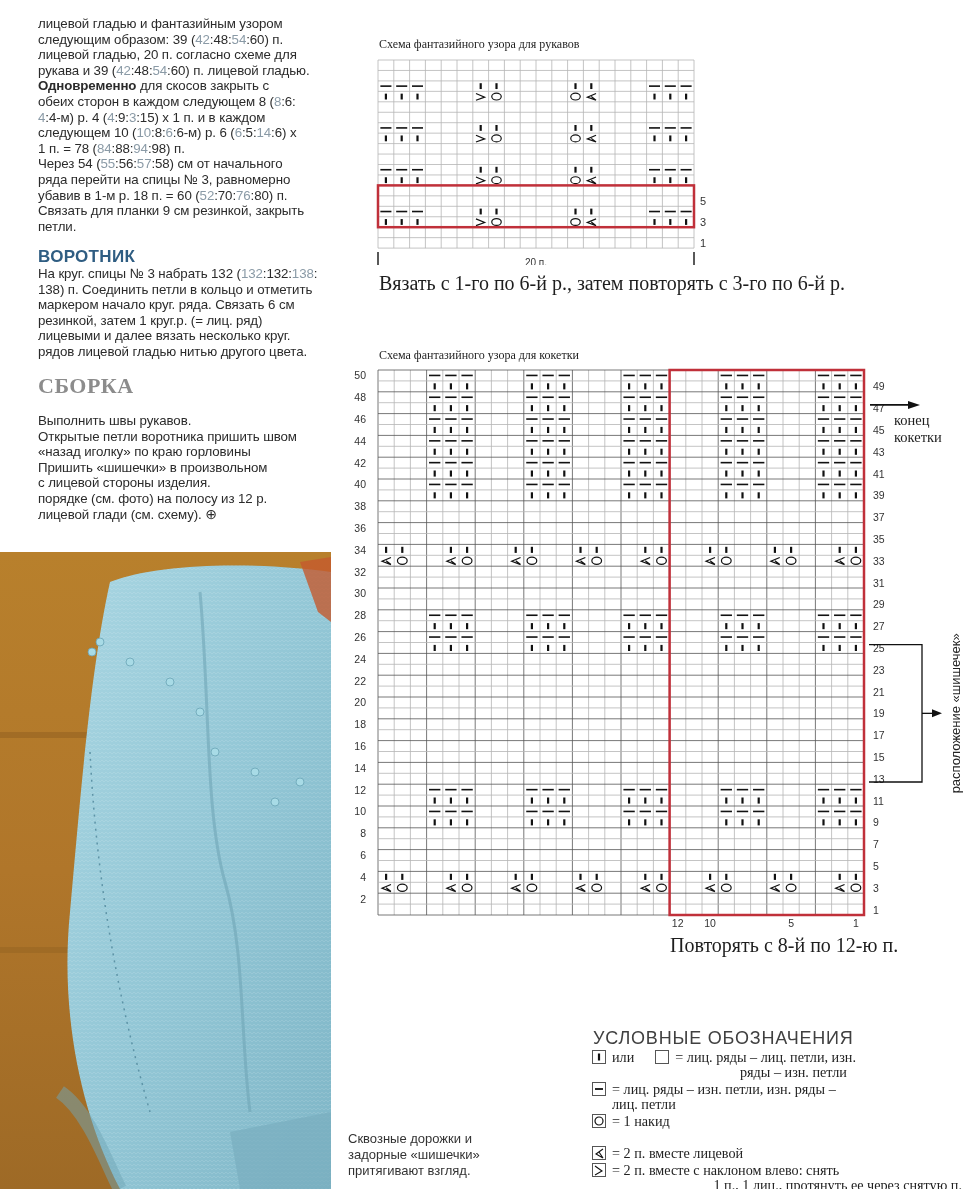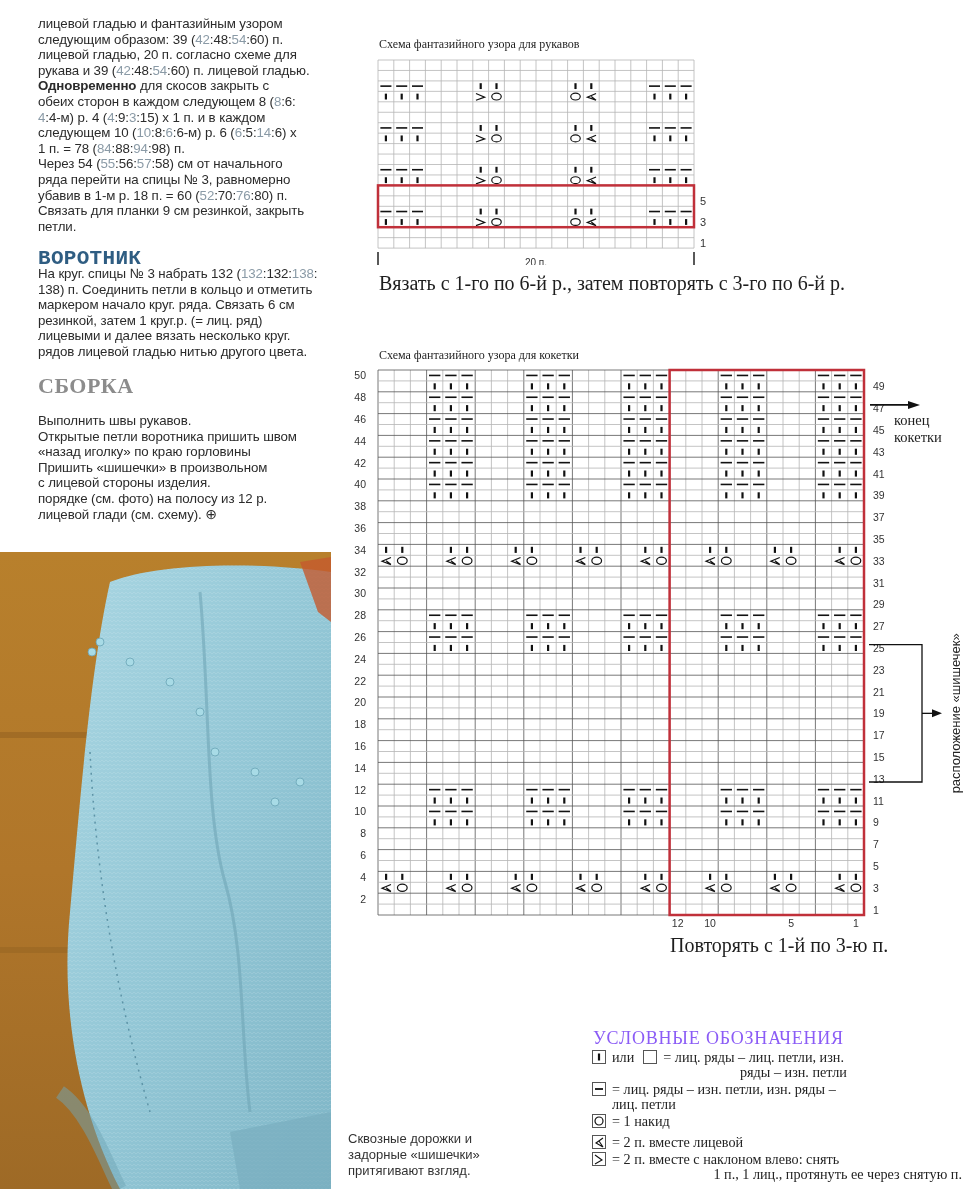--- a/index.html
+++ b/index.html
@@ -2,27 +2,27 @@
 <html><head>
 <meta charset="utf-8">
 <style>
   * { box-sizing: border-box; margin: 0; padding: 0; }
   body { width: 964px; height: 1189px; background: #ffffff; position: relative; overflow: hidden;
          font-family: "Liberation Sans", sans-serif; color: #2a2a2a; }
   .abs { position: absolute; }
   .body-text { font-size: 13.3px; line-height: 15.6px; color: #2b2b2b; letter-spacing: -0.1px; }
   .body-text .sz { color: #8a9aa6; }
   .body-text b { font-weight: bold; }
-  .h-blue { font-family: Liberation Mono, monospace; font-weight: bold; font-size: 21px; color: #2f5d82; letter-spacing: 0.3px; }
+  .h-blue { font-family: Liberation Sans, sans-serif; font-weight: bold; font-size: 17px; color: #2f5d82; letter-spacing: 0.3px; }
   .h-grey { font-family: "Liberation Serif", serif; font-weight: bold; font-size: 22px; color: #8c8c8c; letter-spacing: 0.5px; text-align: right; }
   .chart-title { font-family: "Liberation Serif", serif; font-size: 12px; color: #1e1e1e; }
   .chart-caption { font-family: "Liberation Serif", serif; font-size: 20px; color: #1e1e1e; }
   svg text { font-family: "Liberation Sans", sans-serif; }
   .photo { left: 0; top: 552px; width: 331px; height: 637px; overflow: hidden; }
-  .legend-title { font-family: Liberation Serif, serif; font-size: 18px; color: #8b5cf6; letter-spacing: 0.8px; text-align: right; }
+  .legend-title { font-family: Liberation Sans, sans-serif; font-size: 18px; color: #404040; letter-spacing: 0.8px; text-align: right; }
   .legend-row { font-family: "Liberation Serif", serif; font-size: 14.2px; line-height: 15px; color: #222; display: flex; }
   .legend-sym { display: inline-block; width: 14px; height: 14px; border: 1px solid #555; margin-right: 6px; vertical-align: middle; position: relative; flex-shrink: 0; background: #fff; }
   .photo-caption { font-size: 13px; line-height: 16px; color: #333; }
 </style>
 </head>
 <body>
 
 <div class="abs body-text" style="left:38px; top:16px; width:300px;">
     <div><span>лицевой гладью и фантазийным узором</span></div>
     <div><span>следующим образом: 39 (</span><span class="sz">42</span><span>:48:</span><span class="sz">54</span><span>:60) п.</span></div>
@@ -753,49 +753,49 @@
     <text x="515.9" y="565" font-size="10.5" text-anchor="middle" fill="#333">1</text>
     <line x1="530" y1="42.87999999999993" x2="572" y2="42.87999999999993" stroke="#111" stroke-width="1.6"></line>
     <path d="M580 42.87999999999993 L568 38.87999999999993 L568 46.87999999999993 Z" fill="#111"></path>
     <text x="554" y="62.87999999999993" font-size="14.5" fill="#1e1e1e" font-family="Liberation Serif, serif" style="font-family:&quot;Liberation Serif&quot;,serif">конец</text>
     <text x="554" y="79.87999999999994" font-size="14.5" fill="#1e1e1e" font-family="Liberation Serif, serif" style="font-family:&quot;Liberation Serif&quot;,serif">кокетки</text>
     <path d="M529 282.68 L582 282.68 L582 420.02 L529 420.02" fill="none" stroke="#111" stroke-width="1.3"></path>
     <line x1="582" y1="351.35" x2="596" y2="351.35" stroke="#111" stroke-width="1.3"></line>
     <path d="M602 351.35 L592 347.35 L592 355.35 Z" fill="#111"></path>
     <text x="0" y="0" font-size="13" text-anchor="middle" fill="#222" transform="translate(620 351.35) rotate(-90)">расположение «шишечек»</text>
   </svg>
-<div class="abs chart-caption" style="left:670px; top:934px;">Повторять с 1-й по 3-ю п.</div>
+<div class="abs chart-caption" style="left:670px; top:934px;">Повторять с 8-й по 12-ю п.</div>
 
 <div class="abs legend-title" style="left:593px; top:1028px;">УСЛОВНЫЕ ОБОЗНАЧЕНИЯ</div>
 <div class="abs" id="legend" style="left:592px; top:1050px; width:370px;">
     <div style="margin-bottom: 2px;">
       <div class="legend-row">
         <span class="legend-sym"><svg width="12" height="12">
             <line x1="6" y1="2.5" x2="6" y2="9.5" stroke="#111" stroke-width="2.2"></line>
           </svg></span>
-        <span style="margin-right: 9px;">или</span>
+        <span style="margin-right: 21px;">или</span>
         <span class="legend-sym"></span>
         <span>= лиц. ряды – лиц. петли, изн.</span>
       </div>
       <div class="legend-row" style="padding-left: 148px;">
         <span>ряды – изн. петли</span>
       </div>
     </div>
     <div style="margin-bottom: 2px;">
       <div class="legend-row">
         <span class="legend-sym"><svg width="12" height="12">
             <line x1="2" y1="6" x2="10" y2="6" stroke="#111" stroke-width="1.8"></line>
           </svg></span>
         <span>= лиц. ряды – изн. петли, изн. ряды –</span>
       </div>
       <div class="legend-row" style="padding-left: 20px;">
         <span>лиц. петли</span>
       </div>
     </div>
-    <div style="margin-bottom: 6px;">
+    <div style="margin-bottom: 17px;">
       <div class="legend-row">
         <span class="legend-sym"><svg width="12" height="12">
             <ellipse cx="6" cy="6" rx="4" ry="4" fill="none" stroke="#111" stroke-width="1.2"></ellipse>
           </svg></span>
         <span>= 1 накид</span>
       </div>
     </div>
     <div style="margin-bottom: 2px;">
       <div class="legend-row">
         <span class="legend-sym"><svg width="12" height="12">

